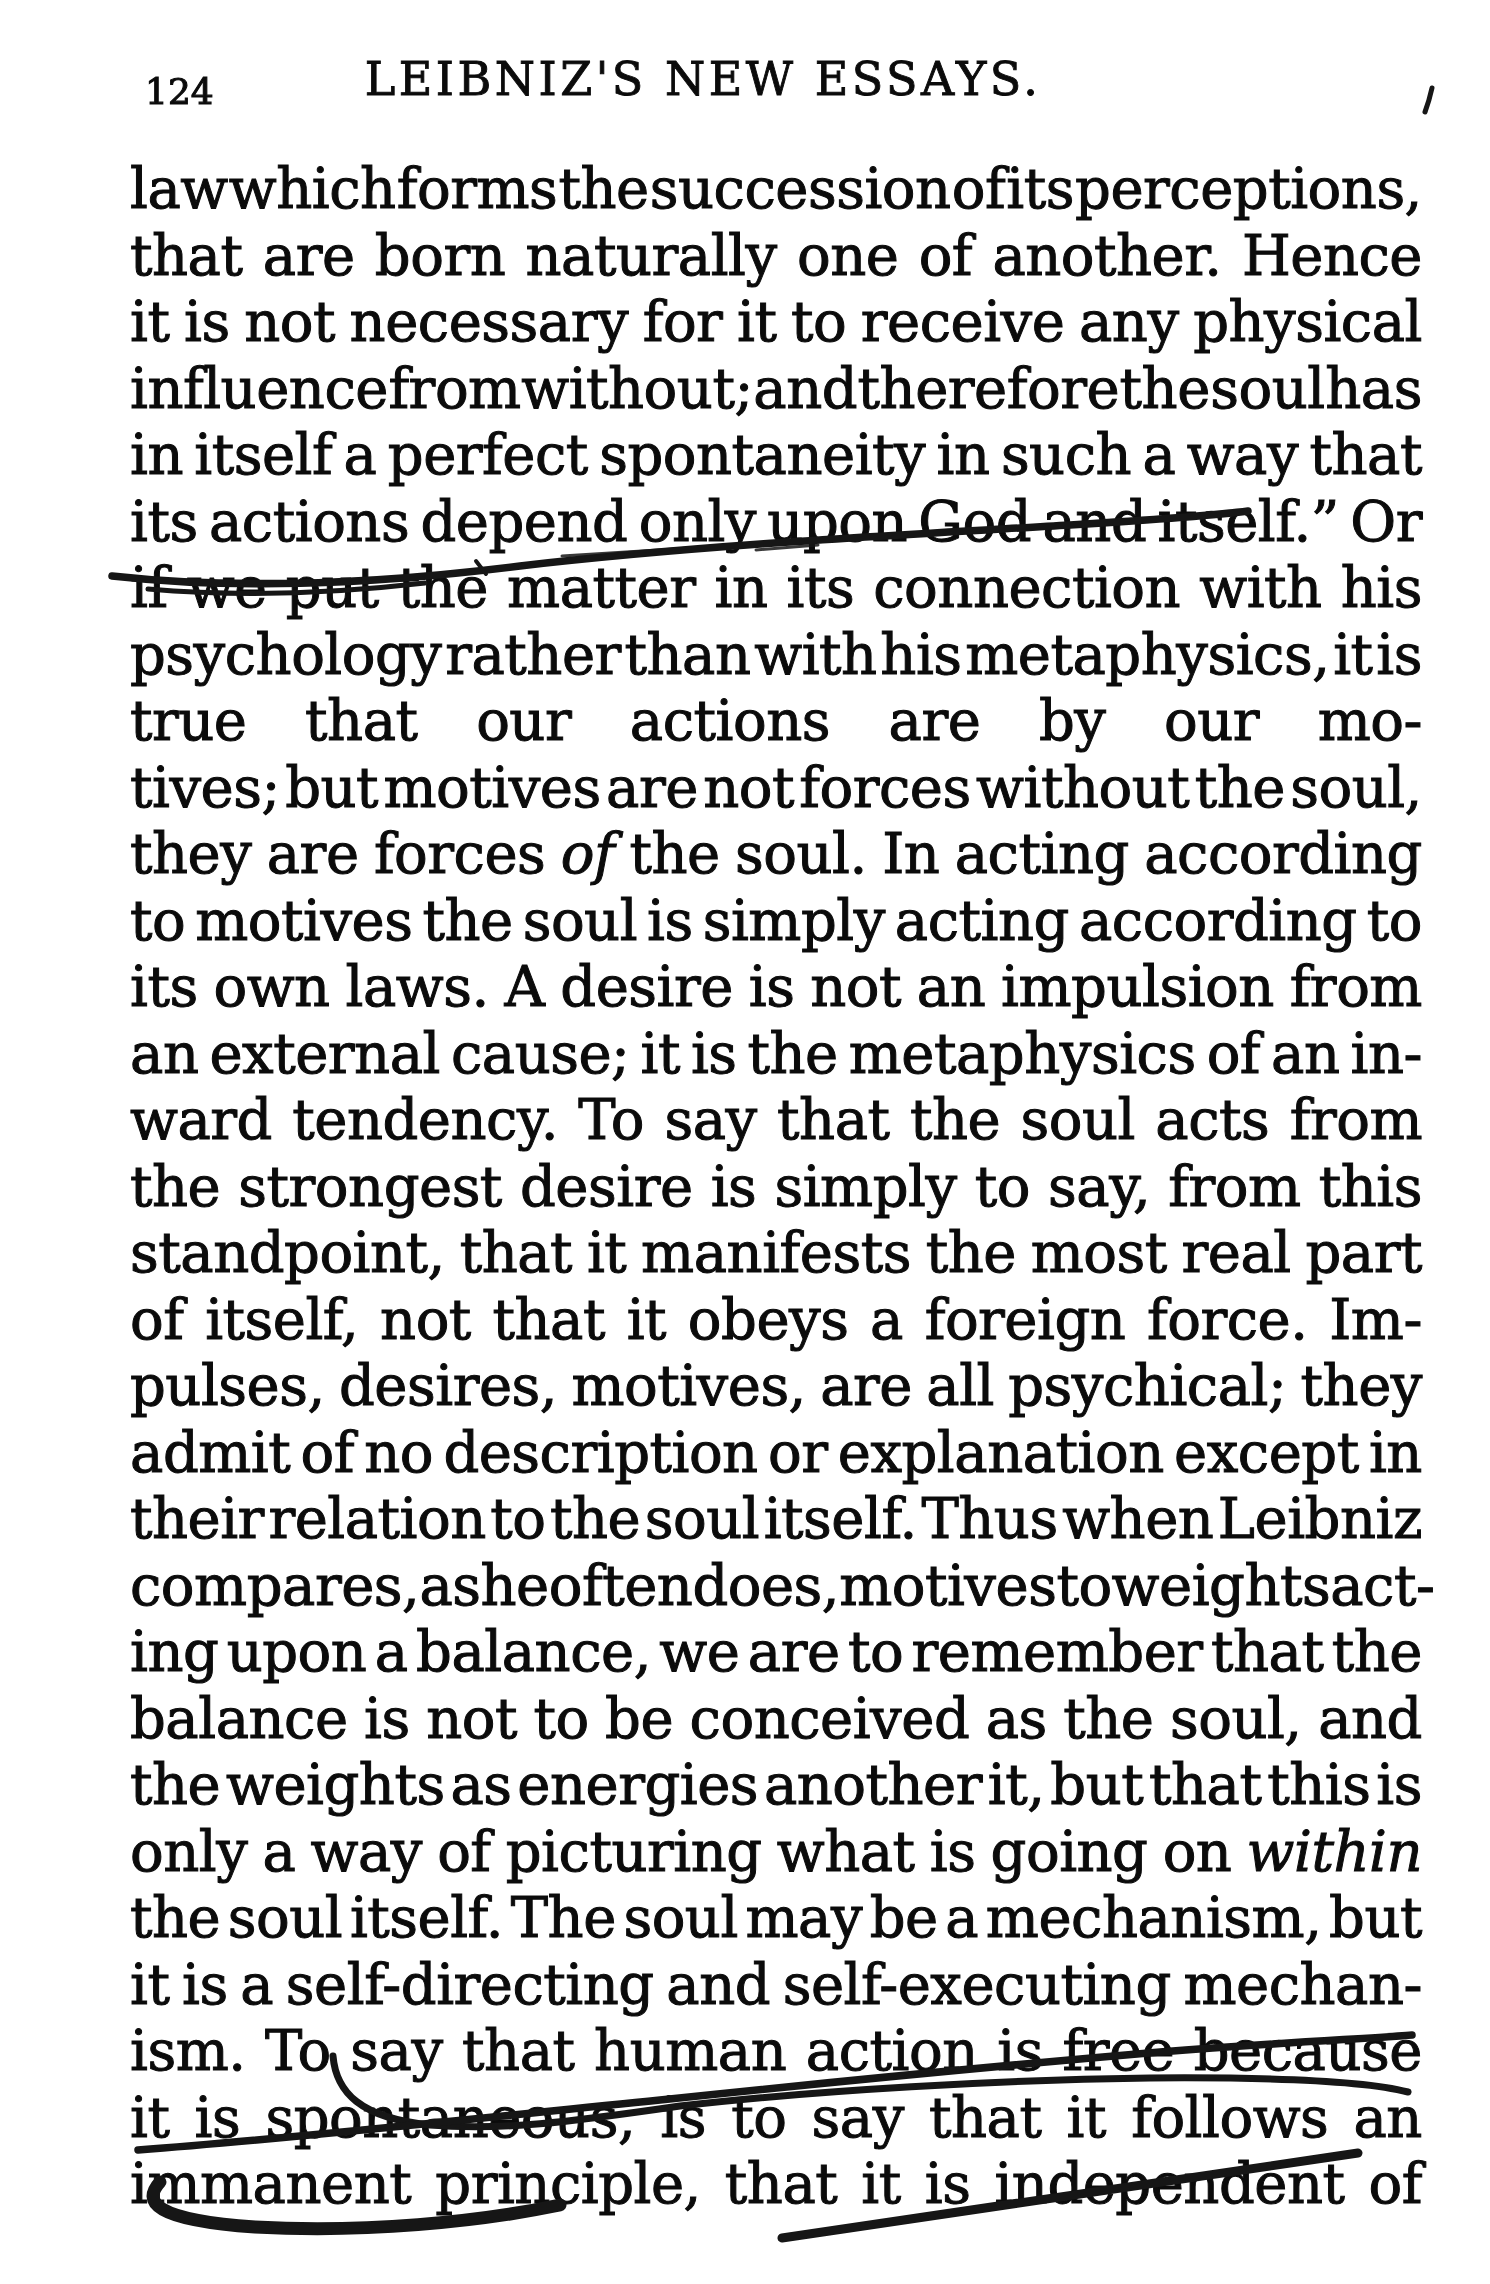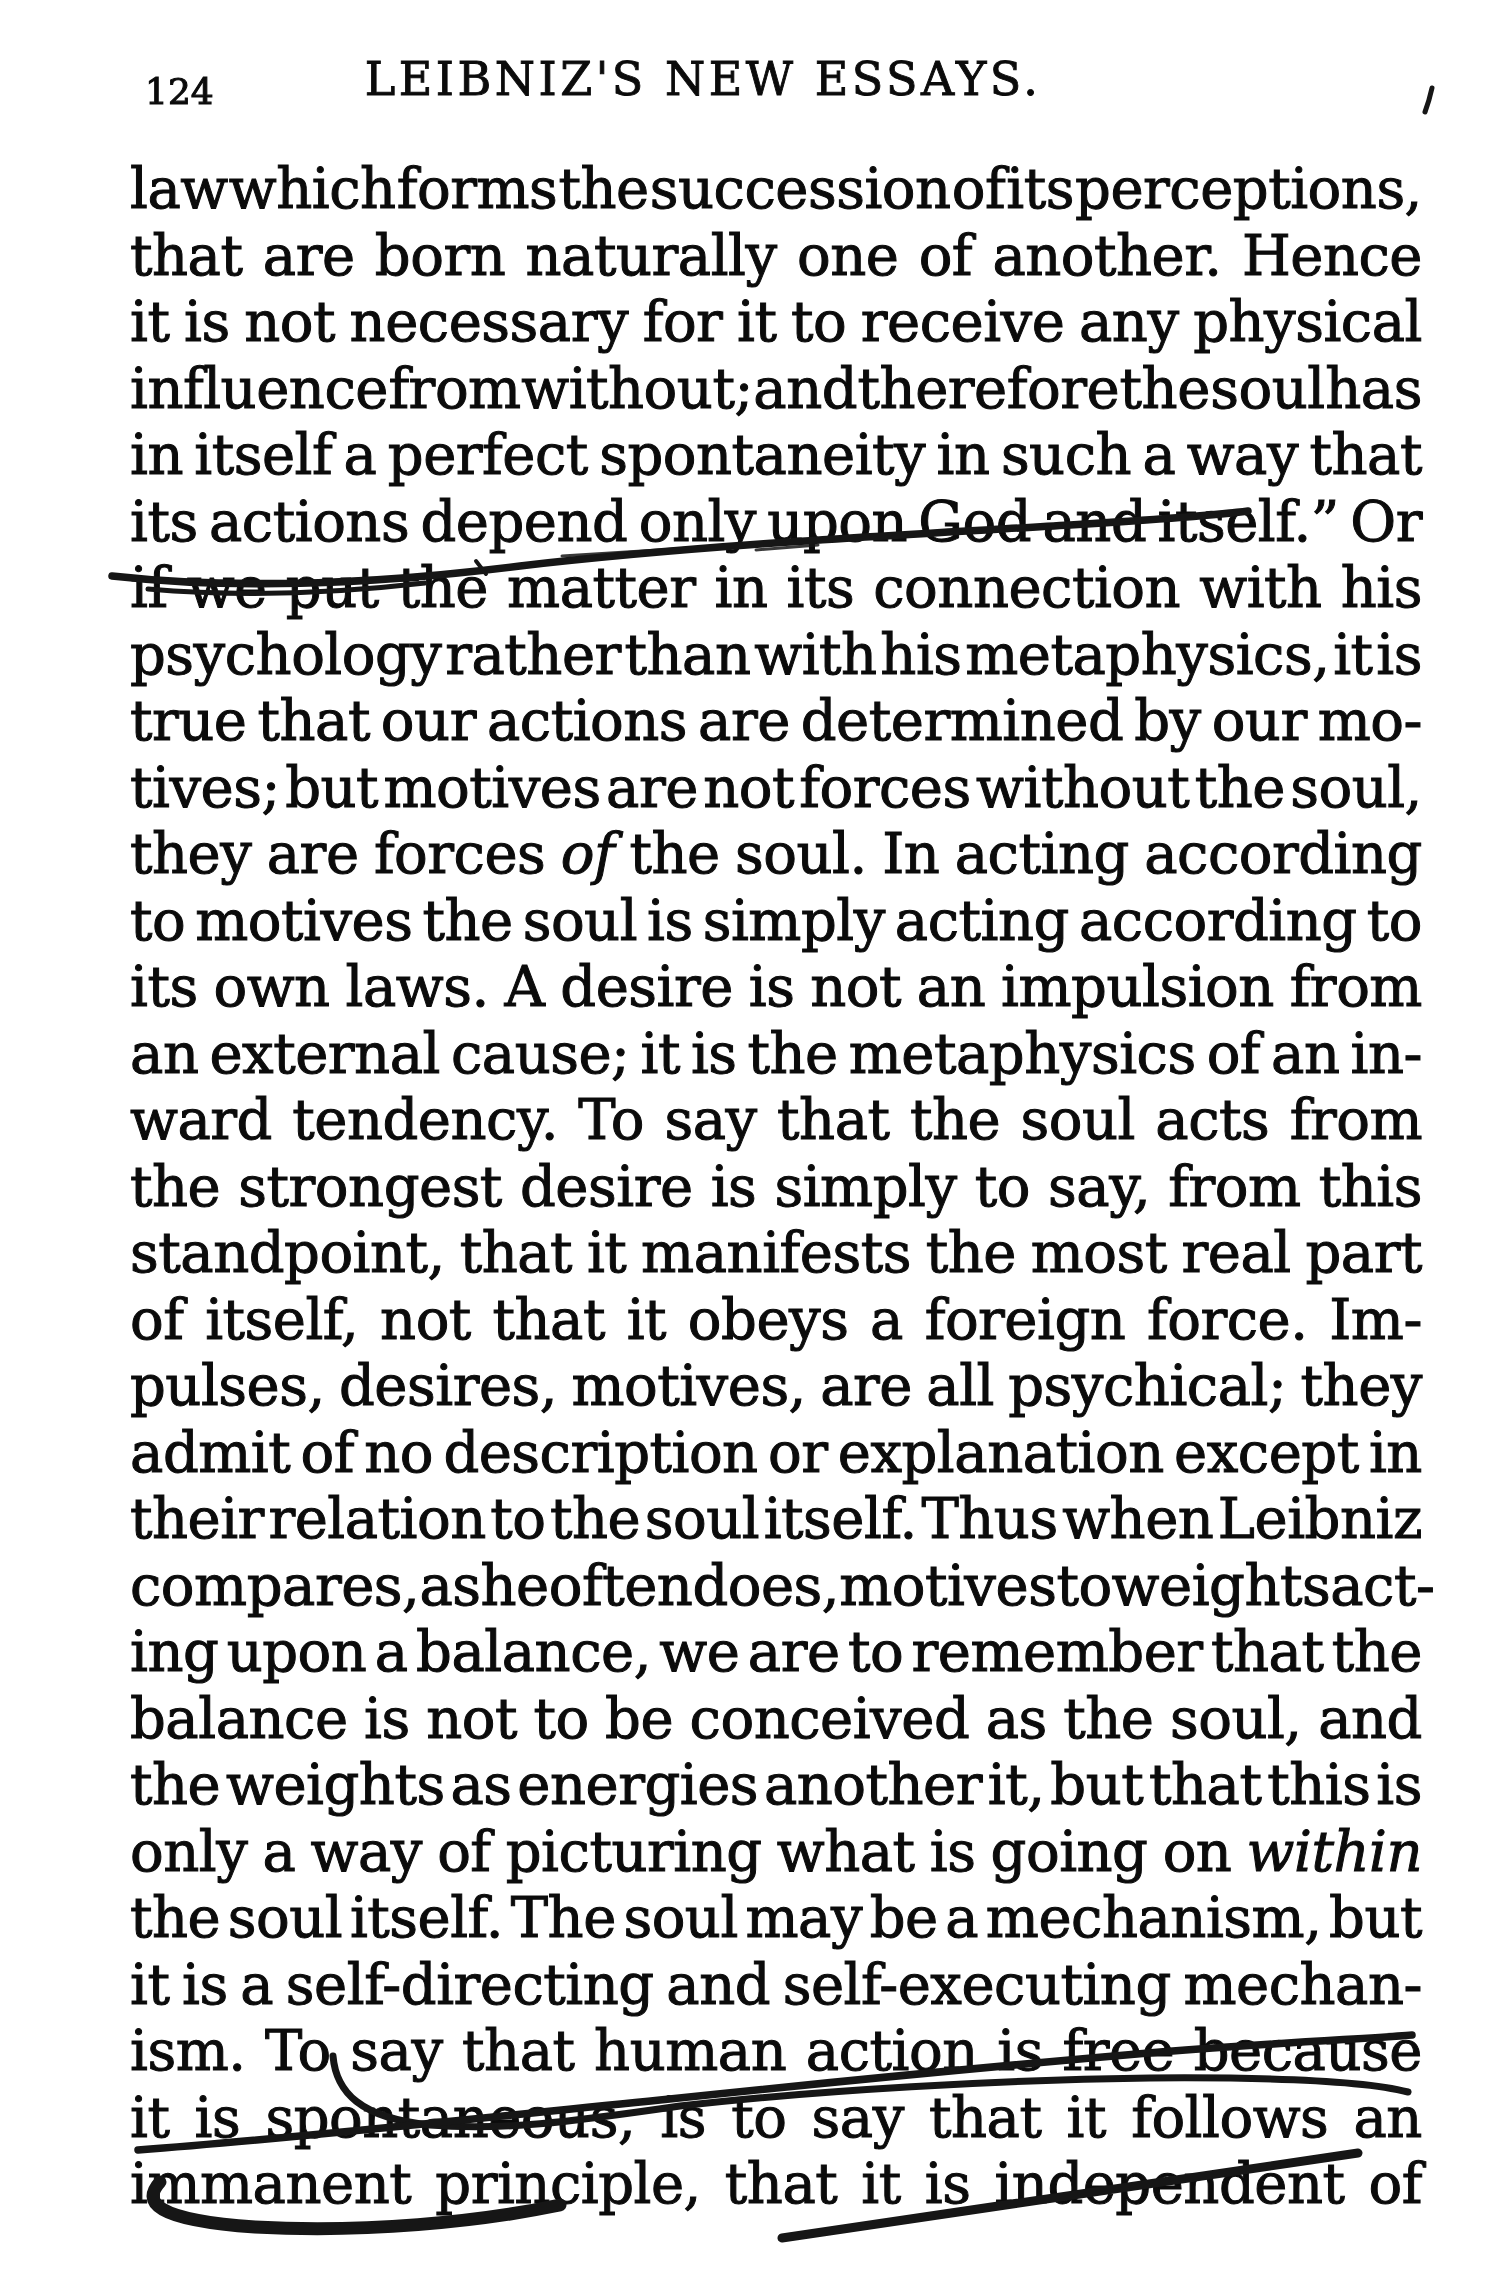--- a/index.html
+++ b/index.html
@@ -171,21 +171,20 @@
         <span>metaphysics,</span>
         <span>it</span>
         <span>is</span>
       </div>
       <div class="line">
         <span>true</span>
         <span>that</span>
         <span>our</span>
         <span>actions</span>
         <span>are</span>
-        <span>determined</span>
         <span>by</span>
         <span>our</span>
         <span>mo-</span>
       </div>
       <div class="line">
         <span>tives;</span>
         <span>but</span>
         <span>motives</span>
         <span>are</span>
         <span>not</span>

